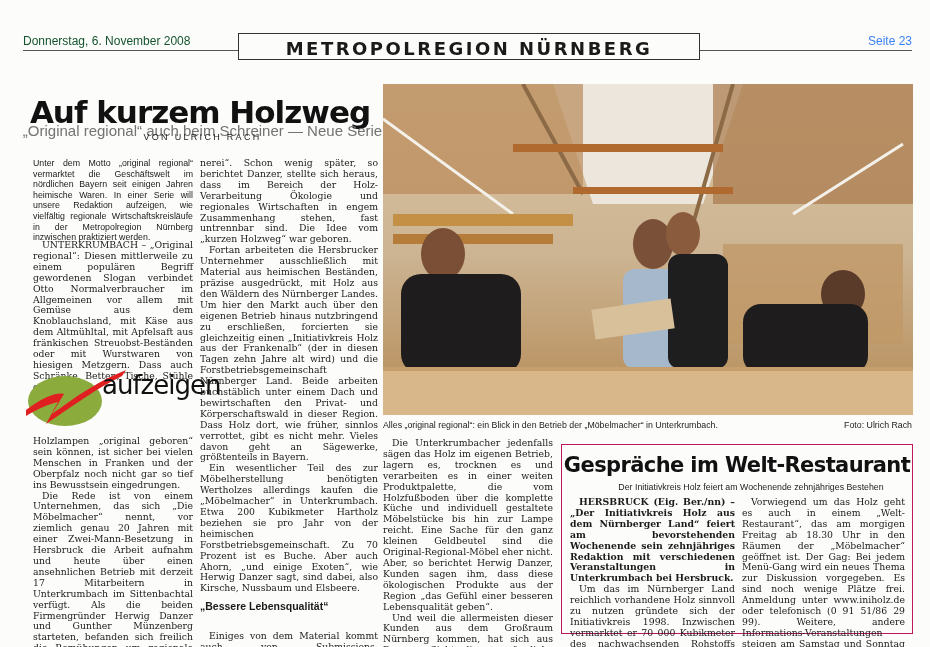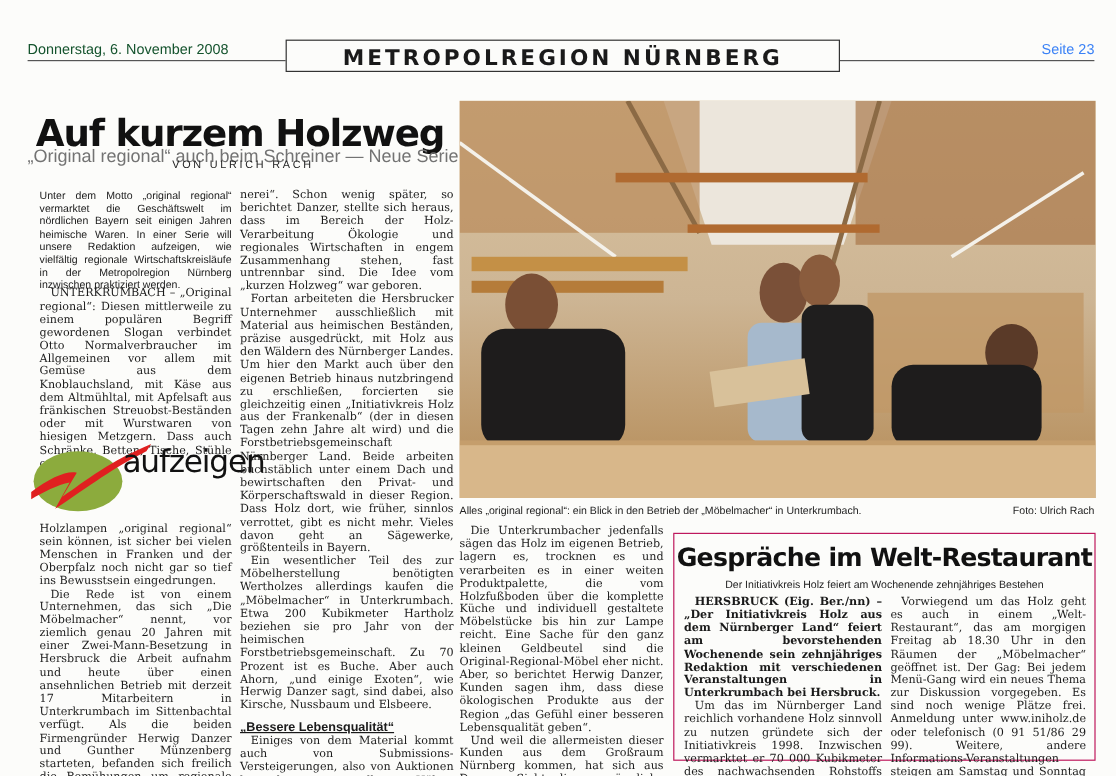--- a/index.html
+++ b/index.html
@@ -23,38 +23,38 @@
   .col { position: absolute; font-size: 9.3px; line-height: 10.9px; text-align: justify; color: #1a1a1a; }
   .col p { text-indent: 9px; hyphens: manual; }
   .col p.noind { text-indent: 0; }
   .intro { position: absolute; left: 33px; top: 158px; width: 160px; font: 8.8px/10.6px "Liberation Sans", sans-serif; text-align: justify; color: #1a1a1a; }
 
   .c1a { left: 33px; top: 240px; width: 160px; }
   .c1b { left: 33px; top: 436px; width: 160px; }
   .c2 { left: 200px; top: 158px; width: 178px; }
   .c3 { left: 383px; top: 438px; width: 170px; }
 
-  .subhd { font: bold 10.5px "Liberation Sans", sans-serif; margin: 6px 0 1px 0; text-indent: 0 !important; text-decoration: underline; }
+  .subhd { font: bold 10.5px "Liberation Sans", sans-serif; margin: 6px 0 19px 0; text-indent: 0 !important; }
 
   
   .logo { position: absolute; left: 22px; top: 364px; width: 175px; height: 66px; }
   .logo-oval { position: absolute; left: 6px; top: 12px; width: 74px; height: 50px; border-radius: 50%; background: #8cab3d; }
   .logo-slash { position: absolute; left: 0; top: 0; width: 110px; height: 66px; }
   .logo-t1 { position: absolute; left: 80px; top: 6px; font: 26px "DejaVu Sans", sans-serif; letter-spacing: -1px; color: #111; }
   .logo-t2 { position: absolute; left: 80px; top: 34px; font: bold 26px "DejaVu Sans", sans-serif; letter-spacing: -1px; color: #111; }
 
   
   .photo { position: absolute; left: 383px; top: 84px; width: 530px; height: 331px; overflow: hidden; background: #c9a877; }
   .caption { position: absolute; left: 383px; top: 420px; font: 8.8px "Liberation Sans", sans-serif; color: #222; text-align: right; }
   .credit { position: absolute; right: 18px; top: 420px; font: 8.8px "Liberation Sans", sans-serif; color: #222; }
 
   
   .box { position: absolute; left: 561px; top: 444px; width: 352px; height: 190px; border: 1px solid #be185d; }
   .box-title { position: absolute; left: 0; top: 8px; width: 100%; text-align: center; font: bold 21px "DejaVu Sans", sans-serif; letter-spacing: -0.6px; color: #111; }
-  .box-sub { position: absolute; left: 0; top: 37px; width: 100%; text-align: center; font: 8.8px "Liberation Sans", sans-serif; color: #222; }
+  .box-sub { position: absolute; left: 14px; top: 37px; width: 100%; text-align: center; font: 8.8px "Liberation Sans", sans-serif; color: #222; }
   .bx1 { left: 8px; top: 52px; width: 165px; }
   .bx2 { left: 180px; top: 52px; width: 163px; }
   .bold { font-weight: bold; }
 </style>
 </head>
 <body>
 
 <div class="masthead">
   <span class="mh-date">Donnerstag, 6. November 2008</span>
   <div class="mh-rule-l"></div>
@@ -77,21 +77,21 @@
 
 <div class="logo">
   <div class="logo-oval"></div>
   <svg class="logo-slash" viewBox="0 0 110 66">
     <path d="M4 46 C 20 34, 34 28, 42 30 L 30 50 C 50 36, 70 20, 104 6 L 100 12 C 72 26, 54 40, 24 60 L 36 38 C 26 40, 14 46, 4 52 Z" fill="#e02020"></path>
   </svg>
   <span class="logo-t1">aufzeigen</span>
 </div>
 
 <div class="col c1b">
-  <p class="noind">Holzlampen „original regional“ sein können, ist sicher bei vielen Menschen in Franken und der Oberpfalz noch nicht gar so tief ins Bewusstsein eingedrungen.</p>
+  <p class="noind">Holzlampen „original geboren“ sein können, ist sicher bei vielen Menschen in Franken und der Oberpfalz noch nicht gar so tief ins Bewusstsein eingedrungen.</p>
   <p>Die Rede ist von einem Unternehmen, das sich „Die Möbelmacher“ nennt, vor ziemlich genau 20 Jahren mit einer Zwei-Mann-Besetzung in Hersbruck die Arbeit aufnahm und heute über einen ansehnlichen Betrieb mit derzeit 17 Mitarbeitern in Unterkrumbach im Sittenbachtal verfügt. Als die beiden Firmengründer Herwig Danzer und Gunther Münzenberg starteten, befanden sich freilich die Bemühungen um regionale Wirtschaftskreisläufe noch im Anfangsstadium.</p>
 
 </div>
 
 <div class="col c2">
   <p class="noind">nerei“. Schon wenig später, so berichtet Danzer, stellte sich heraus, dass im Bereich der Holz-Verarbeitung Ökologie und regionales Wirtschaften in engem Zusammenhang stehen, fast untrennbar sind. Die Idee vom „kurzen Holzweg“ war geboren.</p>
   <p>Fortan arbeiteten die Hersbrucker Unternehmer ausschließlich mit Material aus heimischen Beständen, präzise ausgedrückt, mit Holz aus den Wäldern des Nürnberger Landes. Um hier den Markt auch über den eigenen Betrieb hinaus nutzbringend zu erschließen, forcierten sie gleichzeitig einen „Initiativkreis Holz aus der Frankenalb“ (der in diesen Tagen zehn Jahre alt wird) und die Forstbetriebsgemeinschaft Nürnberger Land. Beide arbeiten buchstäblich unter einem Dach und bewirtschaften den Privat- und Körperschaftswald in dieser Region. Dass Holz dort, wie früher, sinnlos verrottet, gibt es nicht mehr. Vieles davon geht an Sägewerke, größtenteils in Bayern.</p>
   <p>Ein wesentlicher Teil des zur Möbelherstellung benötigten Wertholzes allerdings kaufen die „Möbelmacher“ in Unterkrumbach. Etwa 200 Kubikmeter Hartholz beziehen sie pro Jahr von der heimischen Forstbetriebsgemeinschaft. Zu 70 Prozent ist es Buche. Aber auch Ahorn, „und einige Exoten“, wie Herwig Danzer sagt, sind dabei, also Kirsche, Nussbaum und Elsbeere.</p>
   <p class="subhd">„Bessere Lebensqualität“</p>
   <p>Einiges von dem Material kommt auch von Submissions-Versteigerungen, also von Auktionen besonders wertvoller Hölzer regionaler Herkunft. Hatte das Unternehmen in den Anfangszeiten, als es sein Material im konventionellen Handel bezog, oft Qualitätsprobleme, gibt es die laut Geschäftsführer Danzer nun nicht mehr.</p>

